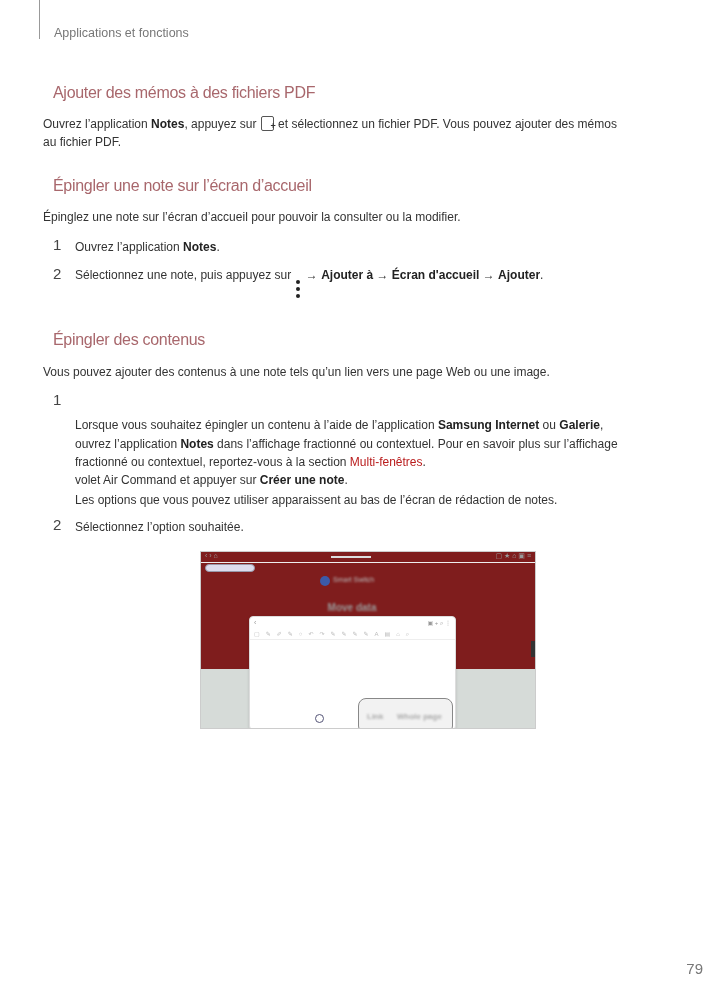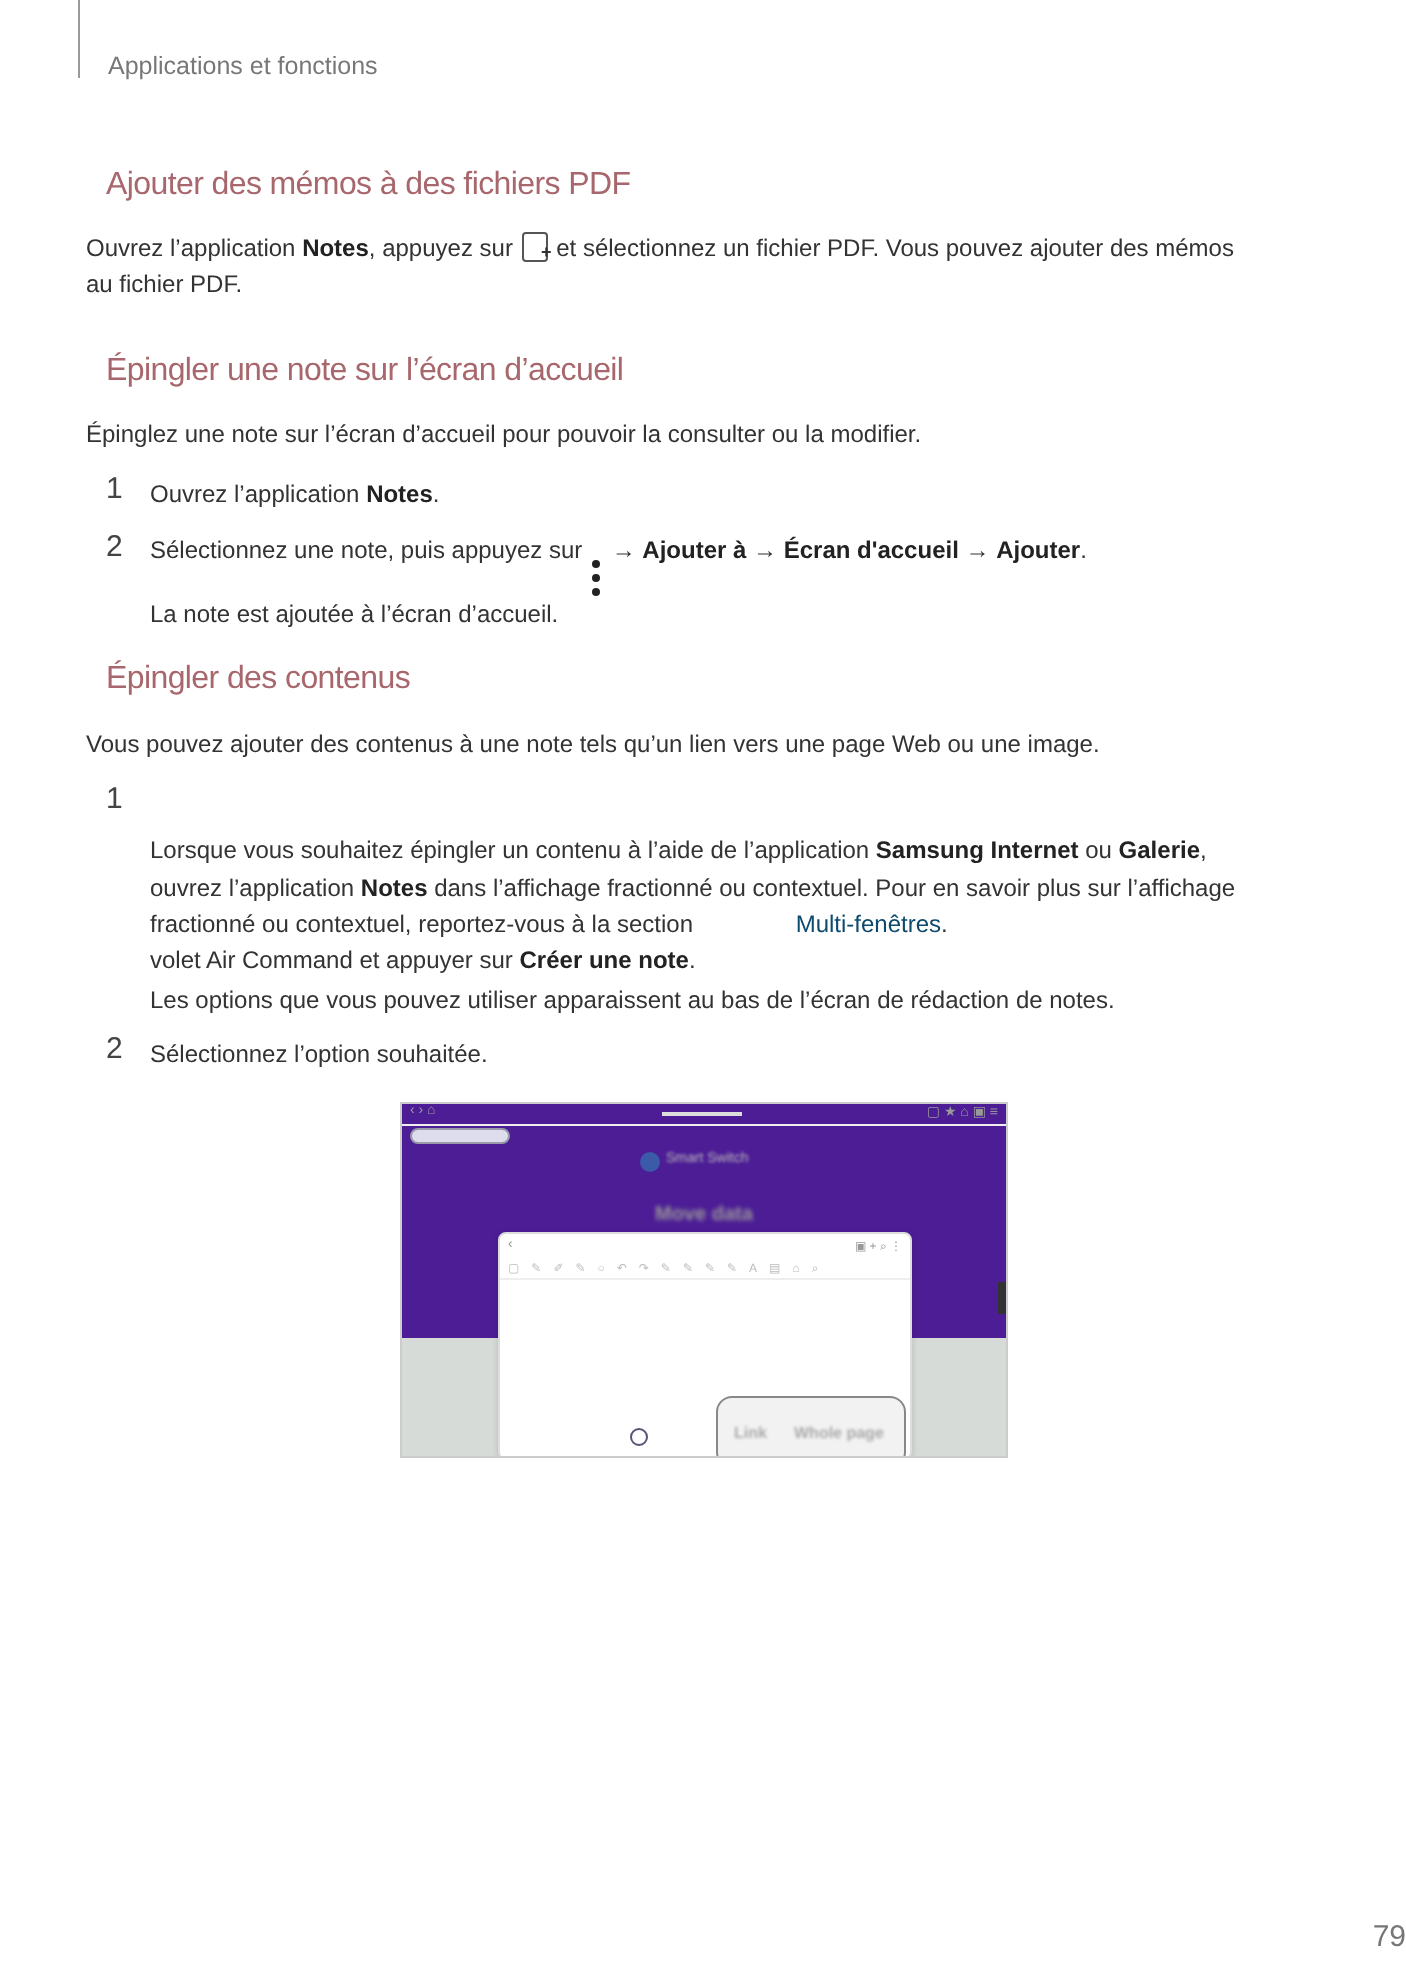--- a/index.html
+++ b/index.html
@@ -4,26 +4,26 @@
 <style>
   html,body{margin:0;padding:0;background:#fff;}
   body{width:703px;height:994px;position:relative;overflow:hidden;font-family:"Liberation Sans",sans-serif;color:#333;}
   .vline{position:absolute;left:39px;top:0;width:1px;height:39px;background:#999;}
   .header{position:absolute;left:54px;top:26px;font-size:12.5px;color:#777;}
   h2{position:absolute;left:53px;margin:0;font-weight:normal;font-size:16px;color:#a8676c;letter-spacing:-0.3px;}
   .p{position:absolute;left:43px;font-size:12px;line-height:18px;color:#333;width:600px;}
   .num{position:absolute;left:53px;font-size:15px;color:#444;}
   .step{position:absolute;left:75px;font-size:12px;line-height:18.5px;color:#333;width:575px;}
   b{font-weight:bold;color:#222;}
-  .link{color:#0c4a6e;margin-left:48px;}
+  .link{color:#b91c1c;}
   .pdficon{display:inline-block;width:11px;height:13px;border:1px solid #555;border-radius:2px;vertical-align:-3px;position:relative;margin:0 1px;}
   .pdficon::after{content:"+";position:absolute;right:-3px;bottom:-5px;font-size:9px;font-weight:bold;color:#333;}
   .moreicon{display:inline-flex;flex-direction:column;justify-content:space-between;height:18px;vertical-align:-5px;margin:0 2px;}
   .moreicon i{display:block;width:4px;height:4px;border-radius:50%;background:#222;}
-  .shot{position:absolute;left:200px;top:551px;width:302px;height:176px;border:1px solid #ccc;background:#4c1d95;overflow:hidden;}
+  .shot{position:absolute;left:200px;top:551px;width:302px;height:176px;border:1px solid #ccc;background:#7f1d1d;overflow:hidden;padding-left:32px;}
   .footer{position:absolute;left:0;width:703px;top:960px;text-align:right;font-size:15px;color:#777;}
 </style>
 </head>
 <body>
 
 <div class="vline"></div>
 <div class="header">Applications et fonctions</div>
 
 <h2 style="top:84px">Ajouter des mémos à des fichiers PDF</h2>
 <div class="p" style="top:115px">
@@ -37,21 +37,20 @@
 <div class="step" style="top:238px">
   <span>Ouvrez l’application </span><b>Notes</b><span>.</span>
 </div>
 <div class="num" style="top:265px">2</div>
 <div class="step" style="top:266px">
   <span>Sélectionnez une note, puis appuyez sur </span><span class="moreicon">
       <i></i>
       <i></i>
       <i></i>
     </span><span> → </span><b>Ajouter à</b><span> → </span><b>Écran d'accueil</b><span> → </span><b>Ajouter</b><span>.</span><br>
-  <span>La note est ajoutée à l’écran d’accueil.</span>
 </div>
 
 <h2 style="top:331px">Épingler des contenus</h2>
 <div class="p" style="top:363px">Vous pouvez ajouter des contenus à une note tels qu’un lien vers une page Web ou une image.</div>
 <div class="num" style="top:391px">1</div>
 <div class="step" style="top:416px">
   <span>Lorsque vous souhaitez épingler un contenu à l’aide de l’application </span><b>Samsung Internet</b><span> ou </span><b>Galerie</b><span>,</span><br>
   <span>ouvrez l’application </span><b>Notes</b><span> dans l’affichage fractionné ou contextuel. Pour en savoir plus sur l’affichage</span><br>
   <span>fractionné ou contextuel, reportez-vous à la section </span><span class="link">Multi-fenêtres</span><span>.</span>
 </div>

